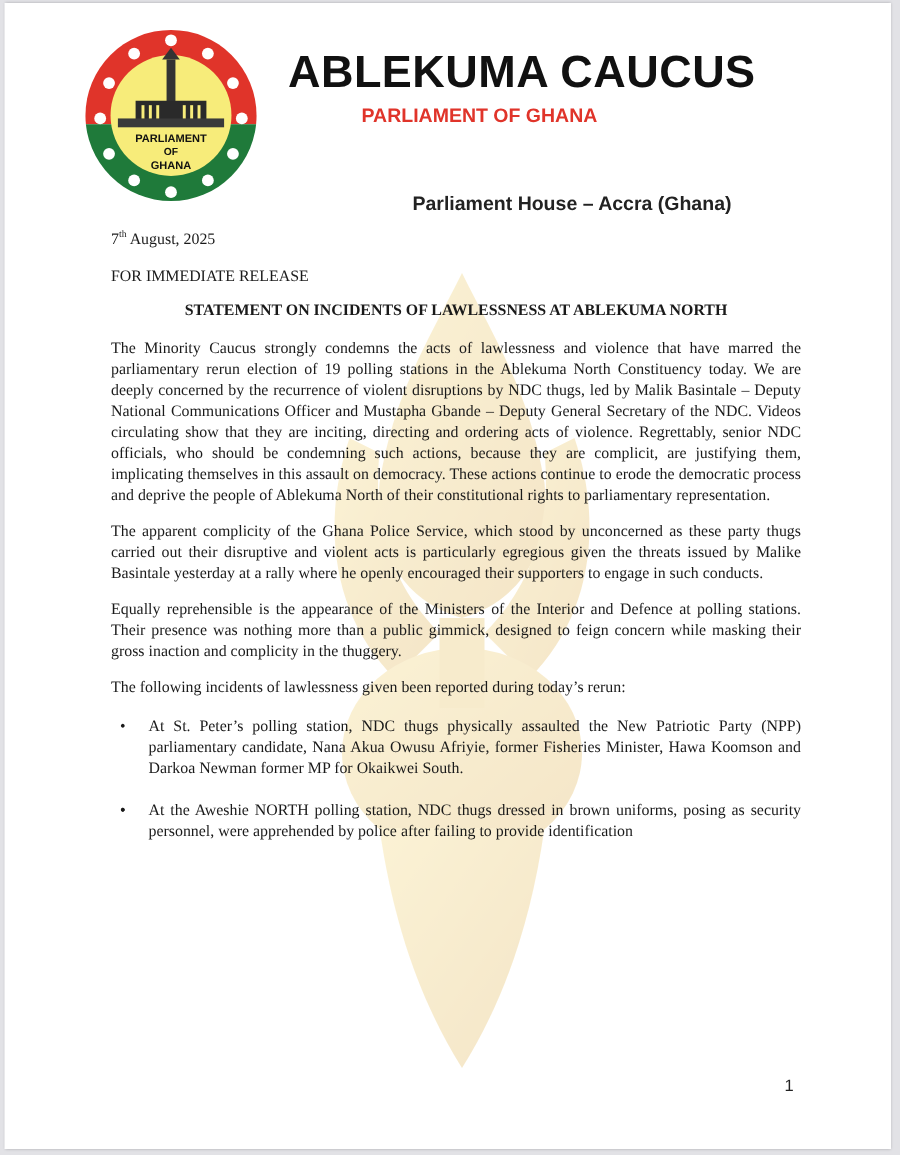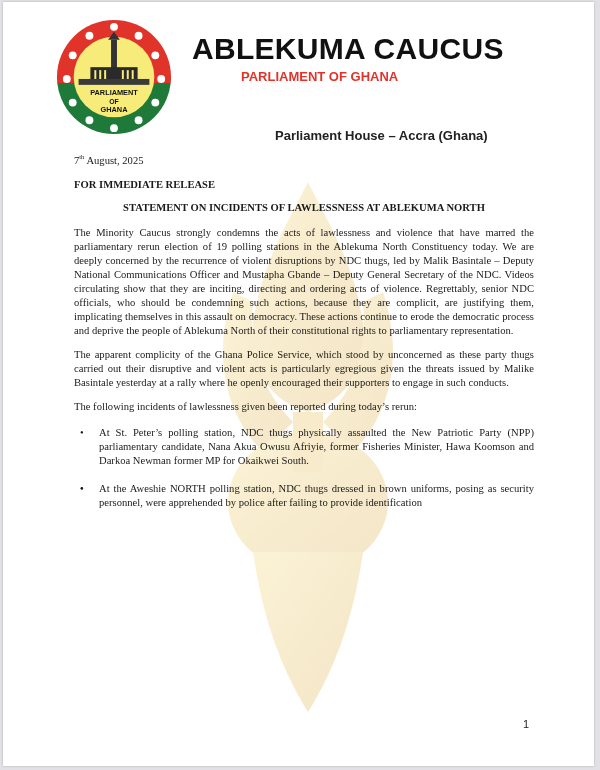--- a/index.html
+++ b/index.html
@@ -24,21 +24,21 @@
     position: absolute; left: 238px; top: 67px; font-family: "Liberation Sans", sans-serif;
     font-weight: bold; font-size: 13px; color: #e0342a; white-space: nowrap;
   }
   .header-addr {
     position: absolute; left: 272px; top: 107px; font-family: "Liberation Sans", sans-serif;
     font-weight: bold; font-size: 13px; color: #222; white-space: nowrap; margin-top: 19px;
   }
   .content { position: absolute; left: 71px; top: 148px; width: 460px; font-size: 10.6px; color: #1a1a1a; line-height: 14px; }
   .date { margin: 0 0 10px 0; }
   .date sup { font-size: 6.5px; }
-  .release { font-weight: bold; margin: 0 0 9px 0; }
+  .release { font-weight: normal; margin: 0 0 9px 0; }
   .title { font-weight: bold; margin: 0 0 11px 0; text-align: center; }
   p.para { margin: 0 0 10px 0; text-align: justify; }
   ul.incidents { margin: 0; padding: 0 0 0 0; list-style: none; }
   ul.incidents li { position: relative; padding-left: 25px; margin: 0 0 14px 0; text-align: justify; }
   ul.incidents li .bullet { position: absolute; left: 6px; top: 0; }
   .page-number {
     position: absolute; left: 520px; top: 716px; font-family: "Liberation Sans", sans-serif; font-size: 11px; color: #222;
   }
 </style>
 </head>
@@ -111,20 +111,21 @@
   <div class="header-sub">PARLIAMENT OF GHANA</div>
   <div class="header-addr">Parliament House – Accra (Ghana)</div>
 
   <div class="content">
     <div class="date"><span>7</span><sup>th</sup><span> August, 2025</span></div>
     <div class="release">FOR IMMEDIATE RELEASE</div>
     <div class="title">STATEMENT ON INCIDENTS OF LAWLESSNESS AT ABLEKUMA NORTH</div>
 
     <p class="para">The Minority Caucus strongly condemns the acts of lawlessness and violence that have marred the parliamentary rerun election of 19 polling stations in the Ablekuma North Constituency today. We are deeply concerned by the recurrence of violent disruptions by NDC thugs, led by Malik Basintale – Deputy National Communications Officer and Mustapha Gbande – Deputy General Secretary of the NDC. Videos circulating show that they are inciting, directing and ordering acts of violence. Regrettably, senior NDC officials, who should be condemning such actions, because they are complicit, are justifying them, implicating themselves in this assault on democracy. These actions continue to erode the democratic process and deprive the people of Ablekuma North of their constitutional rights to parliamentary representation.</p>
     <p class="para">The apparent complicity of the Ghana Police Service, which stood by unconcerned as these party thugs carried out their disruptive and violent acts is particularly egregious given the threats issued by Malike Basintale yesterday at a rally where he openly encouraged their supporters to engage in such conducts.</p>
+    <p class="para">Equally reprehensible is the appearance of the Ministers of the Interior and Defence at polling stations. Their presence was nothing more than a public gimmick, designed to feign concern while masking their gross inaction and complicity in the thuggery.</p>
     <p class="para" style="margin-bottom:12px">The following incidents of lawlessness given been reported during today’s rerun:</p>
 
     <ul class="incidents">
       <li><span class="bullet">•</span><span>At St. Peter’s polling station, NDC thugs physically assaulted the New Patriotic Party (NPP) parliamentary candidate, Nana Akua Owusu Afriyie, former Fisheries Minister, Hawa Koomson and Darkoa Newman former MP for Okaikwei South.</span></li>
       <li><span class="bullet">•</span></li>
       <li><span class="bullet">•</span><span>At the Aweshie NORTH polling station, NDC thugs dressed in brown uniforms, posing as security personnel, were apprehended by police after failing to provide identification</span></li>
     </ul>
   </div>
 
   <div class="page-number">1</div>

